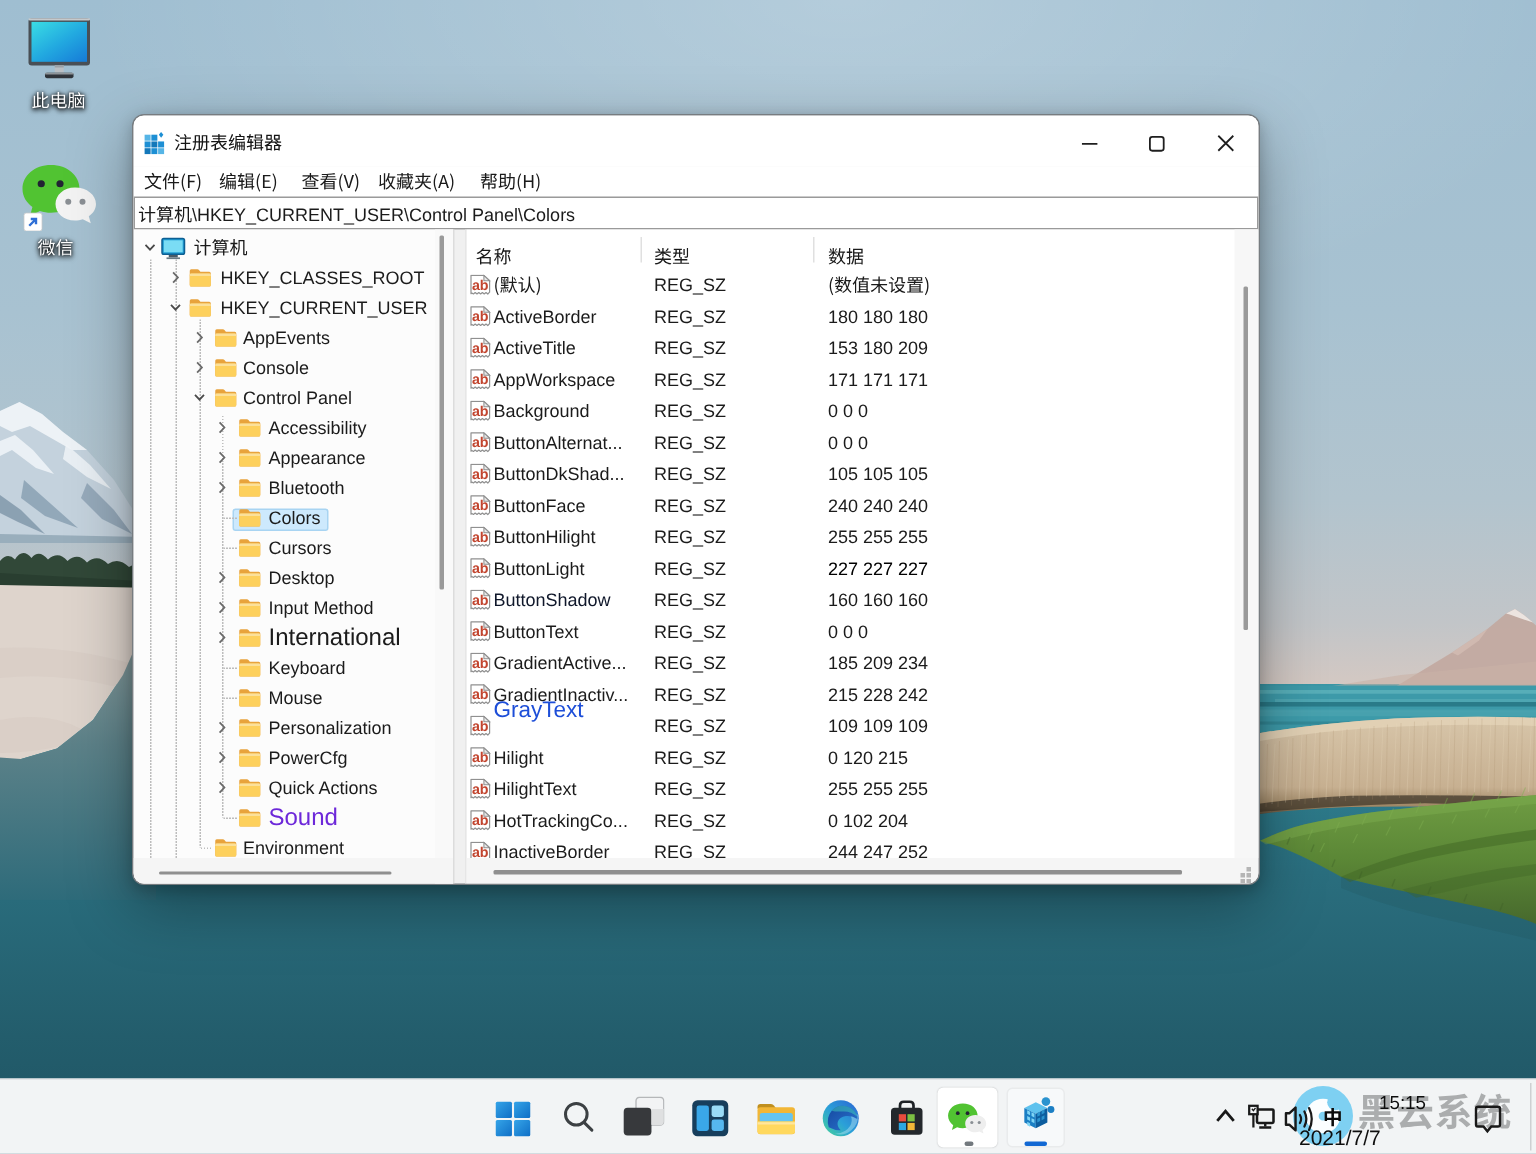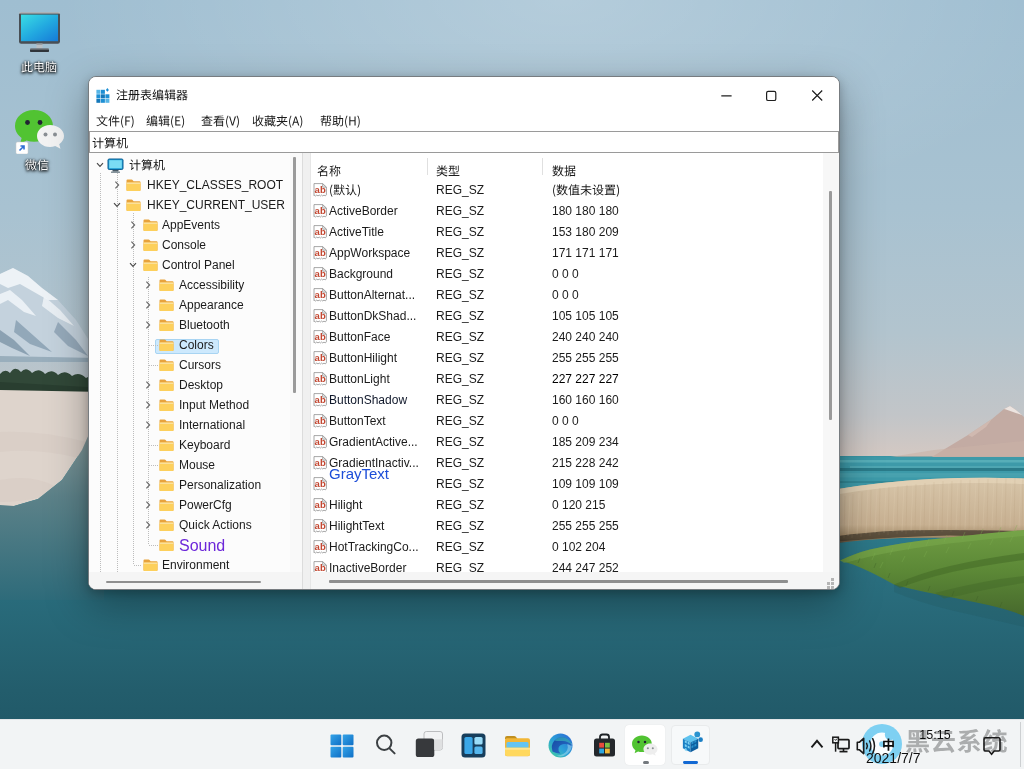--- a/index.html
+++ b/index.html
@@ -180,20 +180,21 @@
       <svg style="position:absolute;left:163px;top:33.6px;overflow:visible;" width="51" height="19">
         <path transform="translate(0,14.4)" fill="#1b1b1b" d="M6.6 -7.7H11.5V-6.9H6.6ZM6.9 -10.1 7.8 -9.9Q7.6 -8.8 7.3 -7.7Q7.0 -6.6 6.6 -5.7Q6.1 -4.8 5.6 -4.1Q5.5 -4.2 5.4 -4.3Q5.3 -4.4 5.1 -4.6Q5.0 -4.7 4.9 -4.8Q5.4 -5.4 5.8 -6.3Q6.2 -7.1 6.5 -8.1Q6.8 -9.0 6.9 -10.1ZM9.7 -7.3 10.6 -7.2Q10.3 -5.2 9.7 -3.6Q9.1 -2.1 8.1 -1.0Q7.1 0.2 5.7 1.0Q5.6 0.9 5.5 0.7Q5.4 0.6 5.3 0.5Q5.2 0.3 5.1 0.2Q6.5 -0.5 7.4 -1.5Q8.4 -2.5 8.9 -4.0Q9.5 -5.4 9.7 -7.3ZM6.9 -7.0Q7.3 -5.4 7.9 -4.0Q8.6 -2.6 9.5 -1.5Q10.4 -0.4 11.6 0.2Q11.5 0.3 11.3 0.4Q11.2 0.5 11.1 0.7Q11.0 0.8 10.9 0.9Q9.7 0.2 8.8 -0.9Q7.9 -2.1 7.2 -3.6Q6.6 -5.1 6.2 -6.8ZM3.9 -9.9H4.8V1.0H3.9ZM1.1 -1.2 1.0 -2.1 1.4 -2.4 4.3 -3.4Q4.3 -3.2 4.4 -3.0Q4.5 -2.7 4.5 -2.6Q3.5 -2.2 2.8 -2.0Q2.2 -1.7 1.9 -1.6Q1.5 -1.5 1.4 -1.4Q1.2 -1.3 1.1 -1.2ZM1.1 -1.2Q1.1 -1.3 1.0 -1.5Q0.9 -1.6 0.9 -1.8Q0.8 -1.9 0.7 -2.0Q0.9 -2.1 1.0 -2.3Q1.2 -2.5 1.2 -2.8V-8.7H2.0V-2.0Q2.0 -2.0 1.9 -2.0Q1.8 -1.9 1.6 -1.7Q1.4 -1.6 1.2 -1.5Q1.1 -1.3 1.1 -1.2Z M12.7 -9.2H23.3V-8.5H12.7ZM15.1 -7.2H23.4V-6.4H15.1ZM13.4 -5.1H15.1V-4.3H13.4ZM12.5 -3.3H15.0V-2.6H12.5ZM16.4 -1.1H19.8V-0.4H16.4ZM15.6 -10.1H16.5V-7.6H15.6ZM19.5 -10.1H20.4V-7.6H19.5ZM17.8 -5.3H18.4V-3.9H17.8ZM13.0 -7.1H13.7V-3.9H13.0ZM17.8 -2.3H18.4V-0.8H17.8ZM16.5 -4.2H19.7V-1.9H16.5V-2.5H19.0V-3.6H16.5ZM16.1 -5.6H19.7V-5.0H16.8V0.3H16.1ZM14.7 -7.2H15.5V-3.8Q15.5 -3.1 15.4 -2.3Q15.4 -1.4 15.2 -0.5Q15.0 0.3 14.6 1.0Q14.6 0.9 14.4 0.8Q14.3 0.8 14.2 0.7Q14.1 0.6 14.0 0.6Q14.3 -0.1 14.5 -0.8Q14.6 -1.6 14.7 -2.4Q14.7 -3.2 14.7 -3.9ZM19.9 -8.0H20.7Q20.7 -5.9 20.9 -4.4Q21.1 -2.8 21.3 -1.8Q21.6 -0.8 21.9 -0.3Q22.2 0.2 22.5 0.2Q22.7 0.2 22.7 0.0Q22.8 -0.1 22.9 -0.4Q22.9 -0.7 23.0 -1.3Q23.1 -1.2 23.3 -1.1Q23.5 -1.0 23.6 -0.9Q23.5 -0.1 23.4 0.3Q23.3 0.7 23.1 0.8Q22.8 1.0 22.5 1.0Q21.9 1.0 21.4 0.4Q21.0 -0.2 20.7 -1.3Q20.3 -2.5 20.1 -4.1Q20.0 -5.8 19.9 -8.0ZM21.3 -7.9 21.8 -8.4Q22.1 -8.2 22.5 -7.9Q22.8 -7.7 23.0 -7.4L22.4 -7.0Q22.2 -7.2 21.9 -7.5Q21.6 -7.7 21.3 -7.9ZM22.0 -5.6 22.8 -5.5Q22.4 -3.3 21.5 -1.7Q20.6 -0.1 19.2 1.0Q19.1 0.9 19.0 0.8Q18.9 0.7 18.8 0.6Q18.6 0.5 18.5 0.4Q19.9 -0.5 20.8 -2.1Q21.6 -3.6 22.0 -5.6ZM13.2 -3.1H13.8V-2.0Q13.8 -1.6 13.8 -1.0Q13.7 -0.5 13.5 0.0Q13.3 0.5 13.0 1.0Q12.9 0.9 12.7 0.8Q12.5 0.6 12.4 0.6Q12.7 0.2 12.9 -0.3Q13.1 -0.7 13.1 -1.2Q13.2 -1.7 13.2 -2.0Z M25.1 -8.3H34.9V-7.4H25.1ZM24.7 -4.4H35.3V-3.5H24.7ZM26.1 -6.9 26.9 -7.1Q27.2 -6.7 27.4 -6.3Q27.6 -5.9 27.7 -5.5Q27.9 -5.1 28.0 -4.8L27.1 -4.6Q27.1 -4.9 26.9 -5.3Q26.8 -5.7 26.6 -6.1Q26.4 -6.5 26.1 -6.9ZM32.8 -7.1 33.7 -6.9Q33.5 -6.5 33.3 -6.0Q33.0 -5.6 32.8 -5.2Q32.5 -4.8 32.3 -4.5L31.6 -4.8Q31.8 -5.1 32.0 -5.5Q32.3 -5.9 32.5 -6.4Q32.7 -6.8 32.8 -7.1ZM29.6 -10.1H30.5Q30.5 -8.3 30.5 -6.9Q30.4 -5.4 30.2 -4.1Q29.9 -2.9 29.4 -1.9Q28.8 -1.0 27.8 -0.2Q26.8 0.5 25.1 1.0Q25.1 0.8 25.0 0.7Q24.9 0.5 24.8 0.4Q24.7 0.3 24.5 0.2Q26.1 -0.2 27.1 -0.9Q28.0 -1.6 28.6 -2.5Q29.1 -3.3 29.3 -4.5Q29.5 -5.6 29.5 -7.0Q29.6 -8.4 29.6 -10.1ZM30.6 -4.2Q31.1 -2.6 32.3 -1.5Q33.6 -0.3 35.4 0.1Q35.4 0.2 35.2 0.3Q35.1 0.5 35.0 0.6Q34.9 0.8 34.9 0.9Q33.6 0.5 32.6 -0.1Q31.6 -0.8 30.9 -1.8Q30.2 -2.8 29.7 -4.0Z M38.9 2.4Q38.0 1.0 37.6 -0.5Q37.1 -2.0 37.1 -3.7Q37.1 -5.5 37.6 -7.0Q38.0 -8.5 38.9 -9.8L39.5 -9.5Q38.8 -8.2 38.4 -6.7Q38.0 -5.3 38.0 -3.7Q38.0 -2.2 38.4 -0.7Q38.8 0.8 39.5 2.0Z M40.1 0.0 43.1 -8.8H44.3L47.3 0.0H46.1L44.6 -4.9Q44.4 -5.7 44.1 -6.4Q43.9 -7.1 43.7 -7.9H43.7Q43.5 -7.1 43.2 -6.4Q43.0 -5.7 42.8 -4.9L41.2 0.0ZM41.7 -2.7V-3.6H45.7V-2.7Z M48.5 2.4 47.9 2.0Q48.6 0.8 49.0 -0.7Q49.4 -2.2 49.4 -3.7Q49.4 -5.3 49.0 -6.7Q48.6 -8.2 47.9 -9.5L48.5 -9.8Q49.4 -8.5 49.8 -7.0Q50.3 -5.5 50.3 -3.7Q50.3 -2.0 49.8 -0.5Q49.4 1.0 48.5 2.4Z"></path>
       </svg>
       <svg style="position:absolute;left:231px;top:33.6px;overflow:visible;" width="41" height="19">
         <path transform="translate(0,14.4)" fill="#1b1b1b" d="M0.8 -9.1H6.4V-8.4H0.8ZM0.6 -5.9H6.5V-5.1H0.6ZM1.0 -7.5H6.2V-6.8H1.0ZM7.0 -9.6H10.5V-8.8H7.9V-3.6H7.0ZM10.3 -9.6H10.5L10.6 -9.6L11.3 -9.2Q10.9 -8.8 10.5 -8.3Q10.1 -7.7 9.8 -7.3Q10.5 -6.8 10.8 -6.4Q11.1 -5.9 11.2 -5.5Q11.2 -5.1 11.0 -4.9Q10.9 -4.6 10.6 -4.5Q10.4 -4.4 10.2 -4.3Q10.0 -4.3 9.8 -4.3Q9.5 -4.2 9.2 -4.2Q8.8 -4.2 8.4 -4.3Q8.4 -4.4 8.4 -4.6Q8.3 -4.9 8.2 -5.0Q8.5 -5.0 8.9 -5.0Q9.2 -5.0 9.5 -5.0Q9.6 -5.0 9.7 -5.0Q9.8 -5.0 10.0 -5.1Q10.3 -5.2 10.3 -5.6Q10.3 -5.9 9.9 -6.3Q9.6 -6.7 8.8 -7.2Q9.1 -7.5 9.4 -7.9Q9.6 -8.3 9.9 -8.7Q10.1 -9.1 10.3 -9.4ZM3.3 -10.1H4.2V-6.5Q4.2 -6.2 4.1 -5.7Q3.9 -5.2 3.6 -4.8Q3.3 -4.3 2.8 -3.8Q2.3 -3.4 1.5 -3.1Q1.4 -3.2 1.2 -3.4Q1.0 -3.6 0.8 -3.7Q1.6 -4.0 2.0 -4.3Q2.5 -4.7 2.8 -5.1Q3.1 -5.5 3.2 -5.9Q3.3 -6.2 3.3 -6.5ZM5.5 -4.1H6.4V0.9H5.5ZM1.8 -3.1H9.9V-2.3H2.7V0.3H1.8ZM9.5 -3.1H10.4V-0.7Q10.4 -0.3 10.3 -0.1Q10.2 0.1 9.9 0.2Q9.6 0.2 9.1 0.3Q8.6 0.3 7.9 0.3Q7.8 0.1 7.7 -0.1Q7.6 -0.3 7.6 -0.5Q7.9 -0.5 8.3 -0.5Q8.6 -0.5 8.9 -0.5Q9.1 -0.5 9.2 -0.5Q9.4 -0.5 9.4 -0.5Q9.5 -0.6 9.5 -0.7Z M17.6 -7.4H22.7V-6.5H17.6ZM22.3 -7.4H23.2Q23.2 -7.4 23.2 -7.3Q23.2 -7.2 23.1 -7.1Q23.1 -7.0 23.1 -6.9Q23.1 -5.0 23.1 -3.7Q23.0 -2.4 22.9 -1.5Q22.9 -0.7 22.8 -0.3Q22.7 0.2 22.5 0.4Q22.3 0.6 22.1 0.7Q21.9 0.8 21.6 0.9Q21.4 0.9 20.9 0.9Q20.5 0.9 20.0 0.9Q20.0 0.7 19.9 0.4Q19.8 0.2 19.7 -0.0Q20.2 0.0 20.7 0.0Q21.1 0.0 21.3 0.0Q21.4 0.1 21.5 0.0Q21.6 -0.0 21.7 -0.1Q21.9 -0.3 21.9 -0.7Q22.0 -1.1 22.1 -2.0Q22.1 -2.8 22.2 -4.0Q22.2 -5.3 22.3 -7.2ZM19.6 -10.1H20.5Q20.5 -8.7 20.4 -7.4Q20.4 -6.0 20.2 -4.8Q20.1 -3.6 19.7 -2.5Q19.4 -1.4 18.7 -0.6Q18.1 0.3 17.1 1.0Q17.0 0.8 16.8 0.6Q16.6 0.4 16.4 0.3Q17.4 -0.3 18.0 -1.1Q18.6 -1.9 18.9 -2.9Q19.3 -4.0 19.4 -5.1Q19.5 -6.3 19.6 -7.5Q19.6 -8.8 19.6 -10.1ZM13.3 -9.5H17.2V-1.7H16.3V-8.7H14.1V-0.9H13.3ZM12.4 -1.1Q13.1 -1.3 14.0 -1.5Q14.9 -1.6 15.9 -1.8Q16.9 -2.1 17.9 -2.3L17.9 -1.5Q17.0 -1.2 16.0 -1.0Q15.1 -0.8 14.2 -0.6Q13.3 -0.4 12.6 -0.2ZM13.7 -6.9H16.7V-6.1H13.7ZM13.7 -4.3H16.7V-3.5H13.7Z M26.9 2.4Q26.0 1.0 25.6 -0.5Q25.1 -2.0 25.1 -3.7Q25.1 -5.5 25.6 -7.0Q26.0 -8.5 26.9 -9.8L27.5 -9.5Q26.8 -8.2 26.4 -6.7Q26.0 -5.3 26.0 -3.7Q26.0 -2.2 26.4 -0.7Q26.8 0.8 27.5 2.0Z M29.3 0.0V-8.8H30.4V-5.1H34.5V-8.8H35.6V0.0H34.5V-4.1H30.4V0.0Z M38.0 2.4 37.3 2.0Q38.1 0.8 38.5 -0.7Q38.8 -2.2 38.8 -3.7Q38.8 -5.3 38.5 -6.7Q38.1 -8.2 37.3 -9.5L38.0 -9.8Q38.8 -8.5 39.3 -7.0Q39.7 -5.5 39.7 -3.7Q39.7 -2.0 39.3 -0.5Q38.8 1.0 38.0 2.4Z"></path>
       </svg>
       <div class="abs" style="left:0px;top:54px;width:750px;height:22px;background:#fff;border:1px solid #9a9a9a"></div>
       <svg style="position:absolute;left:3px;top:55.6px;overflow:visible;" width="36" height="19">
         <path transform="translate(0,14.4)" fill="#1b1b1b" d="M1.6 -9.3 2.2 -9.9Q2.6 -9.6 2.9 -9.3Q3.3 -9.0 3.6 -8.6Q4.0 -8.3 4.1 -8.1L3.5 -7.4Q3.3 -7.7 3.0 -8.0Q2.7 -8.3 2.4 -8.7Q2.0 -9.0 1.6 -9.3ZM2.3 0.7 2.2 -0.2 2.4 -0.5 4.8 -2.2Q4.9 -2.1 4.9 -1.9Q5.0 -1.8 5.0 -1.6Q5.1 -1.5 5.1 -1.4Q4.3 -0.8 3.8 -0.4Q3.3 -0.0 3.0 0.2Q2.7 0.4 2.6 0.5Q2.4 0.6 2.3 0.7ZM0.6 -6.3H3.0V-5.4H0.6ZM4.5 -6.1H11.5V-5.2H4.5ZM7.5 -10.0H8.5V1.0H7.5ZM2.3 0.7Q2.3 0.6 2.2 0.5Q2.1 0.3 2.0 0.1Q2.0 -0.0 1.9 -0.1Q2.0 -0.2 2.2 -0.5Q2.5 -0.7 2.5 -1.1V-6.3H3.4V-0.3Q3.4 -0.3 3.3 -0.2Q3.2 -0.2 3.0 -0.0Q2.9 0.1 2.7 0.2Q2.6 0.4 2.5 0.5Q2.3 0.6 2.3 0.7Z M12.7 -1.8H23.4V-1.1H12.7ZM15.0 -5.5V-4.8H21.2V-5.5ZM15.0 -4.2V-3.5H21.2V-4.2ZM15.0 -6.7V-6.1H21.2V-6.7ZM14.1 -7.4H22.1V-2.9H14.1ZM19.7 -3.0H20.6V0.9H19.7ZM14.0 -9.2H17.8V-8.4H14.0ZM18.6 -9.2H23.3V-8.4H18.6ZM14.2 -10.1 15.0 -9.9Q14.7 -9.1 14.2 -8.4Q13.7 -7.7 13.2 -7.2Q13.1 -7.2 12.9 -7.3Q12.8 -7.4 12.7 -7.5Q12.5 -7.6 12.4 -7.7Q13.0 -8.1 13.4 -8.8Q13.9 -9.4 14.2 -10.1ZM18.9 -10.1 19.8 -9.9Q19.5 -9.2 19.0 -8.5Q18.5 -7.8 18.0 -7.3Q17.9 -7.4 17.8 -7.5Q17.6 -7.6 17.5 -7.6Q17.3 -7.7 17.2 -7.8Q17.8 -8.2 18.2 -8.8Q18.7 -9.5 18.9 -10.1ZM14.7 -8.6 15.5 -8.9Q15.7 -8.6 15.9 -8.2Q16.1 -7.9 16.2 -7.6L15.5 -7.3Q15.4 -7.6 15.2 -7.9Q15.0 -8.3 14.7 -8.6ZM19.8 -8.6 20.5 -9.0Q20.8 -8.7 21.1 -8.3Q21.4 -7.9 21.6 -7.7L20.8 -7.3Q20.7 -7.6 20.4 -8.0Q20.1 -8.3 19.8 -8.6ZM15.7 -3.0H16.6V-2.1Q16.6 -1.7 16.5 -1.3Q16.4 -0.9 16.1 -0.5Q15.7 -0.1 15.1 0.3Q14.5 0.7 13.4 1.0Q13.3 0.8 13.2 0.6Q13.0 0.4 12.9 0.3Q13.8 0.1 14.4 -0.2Q15.0 -0.5 15.3 -0.9Q15.6 -1.2 15.6 -1.5Q15.7 -1.8 15.7 -2.1Z M30.5 -9.4H33.5V-8.5H30.5ZM30.0 -9.4H30.8V-5.5Q30.8 -4.8 30.8 -3.9Q30.7 -3.1 30.5 -2.2Q30.3 -1.3 29.9 -0.5Q29.5 0.3 28.9 1.0Q28.8 0.9 28.7 0.8Q28.6 0.7 28.4 0.5Q28.3 0.4 28.2 0.4Q28.8 -0.2 29.2 -1.0Q29.5 -1.7 29.7 -2.5Q29.9 -3.3 29.9 -4.1Q30.0 -4.8 30.0 -5.5ZM33.1 -9.4H34.0V-0.7Q34.0 -0.5 34.0 -0.3Q34.0 -0.1 34.1 -0.1Q34.2 0.0 34.3 0.0Q34.4 0.0 34.5 0.0Q34.6 0.0 34.6 0.0Q34.8 0.0 34.9 -0.1Q34.9 -0.1 35.0 -0.2Q35.0 -0.3 35.0 -0.5Q35.0 -0.7 35.0 -1.2Q35.1 -1.7 35.1 -2.3Q35.2 -2.1 35.4 -2.0Q35.6 -1.9 35.7 -1.9Q35.7 -1.5 35.7 -1.2Q35.7 -0.8 35.7 -0.5Q35.7 -0.2 35.7 0.0Q35.6 0.5 35.3 0.7Q35.2 0.8 35.0 0.8Q34.9 0.8 34.7 0.8Q34.6 0.8 34.4 0.8Q34.2 0.8 34.1 0.8Q33.9 0.8 33.7 0.8Q33.5 0.7 33.4 0.6Q33.3 0.5 33.2 0.4Q33.2 0.2 33.1 -0.0Q33.1 -0.3 33.1 -0.8ZM24.6 -7.5H29.3V-6.6H24.6ZM26.6 -10.1H27.5V0.9H26.6ZM26.6 -7.0 27.2 -6.8Q27.0 -6.0 26.8 -5.3Q26.5 -4.5 26.2 -3.7Q25.9 -3.0 25.5 -2.4Q25.2 -1.7 24.8 -1.3Q24.7 -1.5 24.6 -1.7Q24.4 -1.9 24.3 -2.1Q24.7 -2.5 25.0 -3.1Q25.4 -3.6 25.6 -4.3Q25.9 -4.9 26.2 -5.6Q26.4 -6.3 26.6 -7.0ZM27.4 -5.7Q27.5 -5.5 27.8 -5.2Q28.1 -5.0 28.4 -4.6Q28.7 -4.3 29.0 -4.0Q29.2 -3.7 29.3 -3.5L28.8 -2.8Q28.6 -3.0 28.4 -3.4Q28.2 -3.7 27.9 -4.0Q27.6 -4.4 27.4 -4.7Q27.1 -5.0 26.9 -5.2Z"></path>
       </svg>
+      <div class="abs" style="left:39px;top:58.5px;width:420px;height:15px;font-size:12px;color:#1b1b1b;white-space:pre">\HKEY_CURRENT_USER\Control Panel\Colors</div>
       <div class="abs" style="left:0;top:76px;width:213px;height:438px;background:#fcfcfc"></div>
       <div class="abs" style="left:222px;top:76px;width:528px;height:419px;background:#ffffff"></div>
       <div class="abs" style="left:213px;top:76px;width:1px;height:438px;background:#dcdcdc"></div>
       <div class="abs" style="left:221px;top:76px;width:1px;height:438px;background:#e6e6e6"></div>
       <div class="abs" style="left:66px;top:261.5px;width:64px;height:15.5px;background:#cde9fd;border:1px solid #a8d4f2;border-radius:2px;box-sizing:border-box"></div>
       <div class="abs" style="left:11px;top:96px;width:1px;height:403px;background-image:repeating-linear-gradient(to bottom,#bdbdbd 0,#bdbdbd 1px,transparent 1px,transparent 2px)"></div>
       <div class="abs" style="left:28px;top:96px;width:1px;height:403px;background-image:repeating-linear-gradient(to bottom,#bdbdbd 0,#bdbdbd 1px,transparent 1px,transparent 2px)"></div>
       <div class="abs" style="left:44px;top:136px;width:1px;height:352px;background-image:repeating-linear-gradient(to bottom,#bdbdbd 0,#bdbdbd 1px,transparent 1px,transparent 2px)"></div>
       <div class="abs" style="left:59px;top:200px;width:1px;height:268px;background-image:repeating-linear-gradient(to bottom,#bdbdbd 0,#bdbdbd 1px,transparent 1px,transparent 2px)"></div>
       <svg class="abs" style="left:6px;top:82.5px" width="10" height="10" viewBox="0 0 10 10">
@@ -313,21 +314,21 @@
       </svg>
       <div class="abs" style="left:90px;top:320.5px;font-size:12px;line-height:15px;color:#1b1b1b;white-space:pre">Input Method</div>
       <svg class="abs" style="left:54px;top:342.5px" width="10" height="10" viewBox="0 0 10 10">
         <path d="M3.4,1.6 L6.6,5 L3.4,8.4" stroke="#6a6a6a" stroke-width="1.2" fill="none"></path>
       </svg>
       <svg class="abs" style="left:70px;top:341.5px" width="15" height="13" viewBox="0 0 15 13">
         <path d="M0.5,1.5 Q0.5,0.5 1.5,0.5 L5.5,0.5 Q6.3,0.5 6.8,1.2 L7.6,2.2 L13.5,2.2 Q14.5,2.2 14.5,3.2 L14.5,11 Q14.5,12 13.5,12 L1.5,12 Q0.5,12 0.5,11 Z" fill="#e8a33c"></path>
         <path d="M0.5,4.4 Q0.5,3.4 1.5,3.4 L13.5,3.4 Q14.5,3.4 14.5,4.4 L14.5,11 Q14.5,12 13.5,12 L1.5,12 Q0.5,12 0.5,11 Z" fill="#fdd05c"></path>
         <path d="M0.5,5 L14.5,5 L14.5,4.2 Q14.5,3.4 13.5,3.4 L1.5,3.4 Q0.5,3.4 0.5,4.2 Z" fill="#fbe09a"></path>
       </svg>
-      <div class="abs" style="left:90px;top:340.5px;font-size:12px;line-height:15px;color:#1b1b1b;white-space:pre">International</div>
+      <div class="abs" style="left:90px;top:340.5px;font-size:16px;line-height:15px;color:#1b1b1b;white-space:pre">International</div>
       <div class="abs" style="left:60px;top:368px;width:9px;height:1px;background-image:repeating-linear-gradient(to right,#bdbdbd 0,#bdbdbd 1px,transparent 1px,transparent 2px)"></div>
       <svg class="abs" style="left:70px;top:361.5px" width="15" height="13" viewBox="0 0 15 13">
         <path d="M0.5,1.5 Q0.5,0.5 1.5,0.5 L5.5,0.5 Q6.3,0.5 6.8,1.2 L7.6,2.2 L13.5,2.2 Q14.5,2.2 14.5,3.2 L14.5,11 Q14.5,12 13.5,12 L1.5,12 Q0.5,12 0.5,11 Z" fill="#e8a33c"></path>
         <path d="M0.5,4.4 Q0.5,3.4 1.5,3.4 L13.5,3.4 Q14.5,3.4 14.5,4.4 L14.5,11 Q14.5,12 13.5,12 L1.5,12 Q0.5,12 0.5,11 Z" fill="#fdd05c"></path>
         <path d="M0.5,5 L14.5,5 L14.5,4.2 Q14.5,3.4 13.5,3.4 L1.5,3.4 Q0.5,3.4 0.5,4.2 Z" fill="#fbe09a"></path>
       </svg>
       <div class="abs" style="left:90px;top:360.5px;font-size:12px;line-height:15px;color:#1b1b1b;white-space:pre">Keyboard</div>
       <div class="abs" style="left:60px;top:388px;width:9px;height:1px;background-image:repeating-linear-gradient(to right,#bdbdbd 0,#bdbdbd 1px,transparent 1px,transparent 2px)"></div>
       <svg class="abs" style="left:70px;top:381.5px" width="15" height="13" viewBox="0 0 15 13">
         <path d="M0.5,1.5 Q0.5,0.5 1.5,0.5 L5.5,0.5 Q6.3,0.5 6.8,1.2 L7.6,2.2 L13.5,2.2 Q14.5,2.2 14.5,3.2 L14.5,11 Q14.5,12 13.5,12 L1.5,12 Q0.5,12 0.5,11 Z" fill="#e8a33c"></path>

